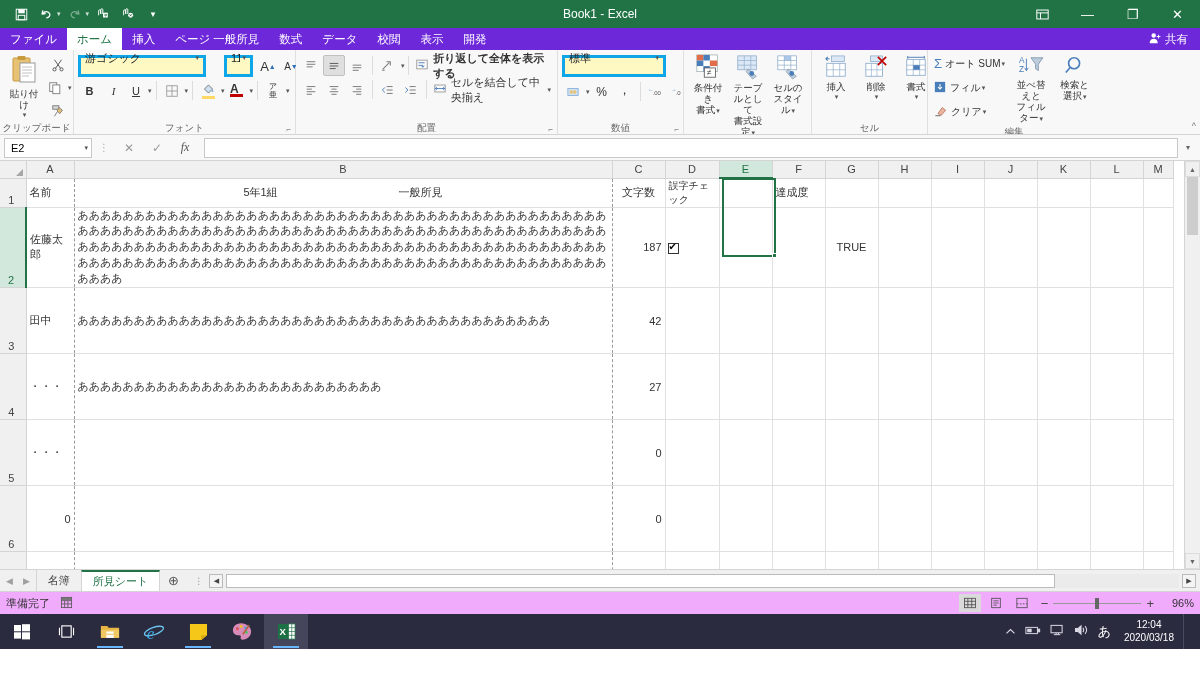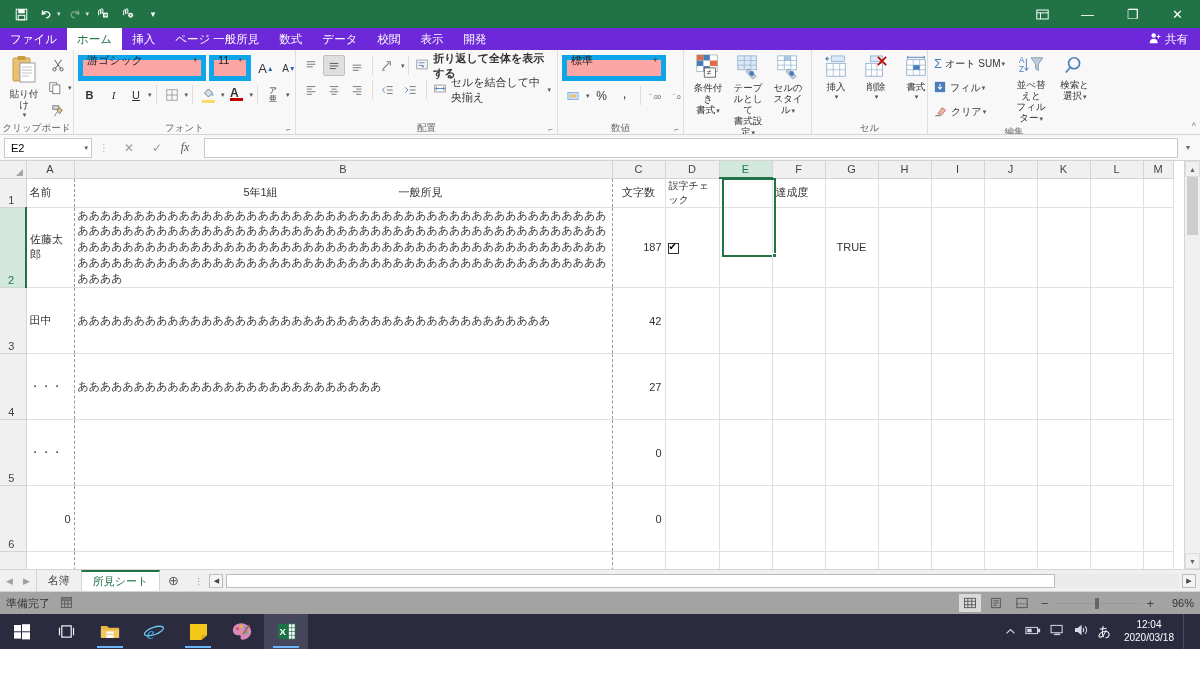--- a/index.html
+++ b/index.html
@@ -72,21 +72,21 @@
   }
   .small-btn.pressed { background:#dfdfdf; border:1px solid #c0c0c0; }
   .row { display:flex; align-items:center; gap:1px; }
   .col { display:flex; flex-direction:column; gap:2px; }
   .sep { width:1px; height:19px; background:#dcdcdc; margin:0 3px; }
   .caret { font-size:7px; color:#555; margin-left:1px; }
   .paste-label { font-size:9.5px; margin-top:1px; }
 
   
   .combo {
-    height:19px; border:5px solid #0ea5e9; background:#fca5a5; display:flex;
+    height:19px; border:3px solid #0ea5e9; background:#fef9c3; display:flex;
     align-items:center; padding:0 2px 16px 4px; font-size:11px; color:#222;
   }
   .combo .cv { flex:1; overflow:hidden; white-space:nowrap; }
   .combo .cc { font-size:7px; color:#555; padding:0 2px; }
 
   .bold { font-weight:bold; } .ital { font-style:italic; } .und { text-decoration:underline; }
 
   .fill-ico { position:relative; display:inline-block; }
   .underbar { display:block; height:3px; width:13px; margin-top:-1px; }
 
@@ -173,21 +173,21 @@
   .hscroll-area { flex:1; display:flex; align-items:center; padding:0 4px; gap:3px; }
   .hs-grip { color:#999; font-size:9px; cursor:col-resize; padding:0 4px; letter-spacing:-1px;}
   .hs-arrow { width:14px; height:14px; border:1px solid #bbb; background:#f4f4f4;
               display:flex; align-items:center; justify-content:center; font-size:7px;
               color:#444; cursor:pointer; }
   .hs-track { flex:1; height:14px; background:#ebebeb; position:relative; }
   .hs-thumb { position:absolute; left:0; top:0; bottom:0; width:87%;
               background:#fff; border:1px solid #bbb; }
 
   
-  .statusbar { height:23px; background:#a3a3a3; border-top:1px solid #d4d4d4;
+  .statusbar { height:23px; background:#f0abfc; border-top:1px solid #d4d4d4;
                display:flex; align-items:center; padding:0 6px; font-size:11px; color:#333; }
   .st-left { display:flex; align-items:center; gap:10px; }
   .st-right { margin-left:auto; display:flex; align-items:center; gap:4px; }
   .viewbtn { width:22px; height:18px; display:flex; align-items:center; justify-content:center;
              font-size:12px; color:#444; cursor:pointer; }
   .viewbtn.active { background:#dadada; }
   .zoomslider { display:flex; align-items:center; gap:5px; margin:0 4px; }
   .zs-track { width:88px; height:1px; background:#999; position:relative; }
   .zs-mid { position:absolute; left:50%; top:-3px; width:1px; height:7px; background:#999; }
   .zs-thumb { position:absolute; left:47%; top:-5px; width:4px; height:11px; background:#666; }
@@ -248,20 +248,21 @@
     <div class="qat-btn">
       <svg width="14" height="14" viewBox="0 0 16 16" fill="none" stroke="#fff" stroke-width="1.1">
         <path d="M3 9.5 V4.5 a1.2 1.2 0 0 1 2.4 0 V8"></path>
         <path d="M5.4 8 V3.2 a1.2 1.2 0 0 1 2.4 0 V8"></path>
         <circle cx="11" cy="9.5" r="2.8" fill="#fff" stroke="none"></circle>
         <path d="M9.9 8.4 L12.1 10.6 M12.1 8.4 L9.9 10.6" stroke="#217346" stroke-width="1"></path>
       </svg>
     </div>
     <div class="qat-btn" style="font-size:9px;">▾</div>
   </div>
+  <div class="title-text">Book1 - Excel</div>
   <div class="win-ctrls">
     <div class="win-btn">
       <svg width="13" height="11" viewBox="0 0 16 13" fill="none" stroke="#fff" stroke-width="1.2">
         <rect x="1" y="1" width="14" height="11"></rect>
           <path d="M1 4.5 H15"></path>
           <path d="M5.5 4.5 V12"></path>
       </svg>
     </div>
     <div class="win-btn">—</div>
     <div class="win-btn">❐</div>
@@ -339,21 +340,21 @@
     </div>
   </div>
 
   <div class="rgroup" style="width:222px;">
     <div class="rgroup-body" style="flex-direction:column; gap:3px; padding-top:5px;">
       <div class="row">
         <div class="combo" style="width:128px;">
           <span class="cv">游ゴシック</span>
           <span class="cc">▾</span>
         </div>
-        <div class="combo" style="width:42px; margin-left:2px;">
+        <div class="combo" style="width:29px; margin-left:17px;text-align:center;">
           <span class="cv">11</span>
           <span class="cc">▾</span>
         </div>
         <div class="small-btn" style="margin-left:3px;">
           <span style="font-size:13px;">A</span>
             <span style="font-size:7px; color:#2b6fba;">▲</span>
         </div>
         <div class="small-btn">
           <span style="font-size:10px;">A</span>
             <span style="font-size:7px; color:#2b6fba;">▼</span>

